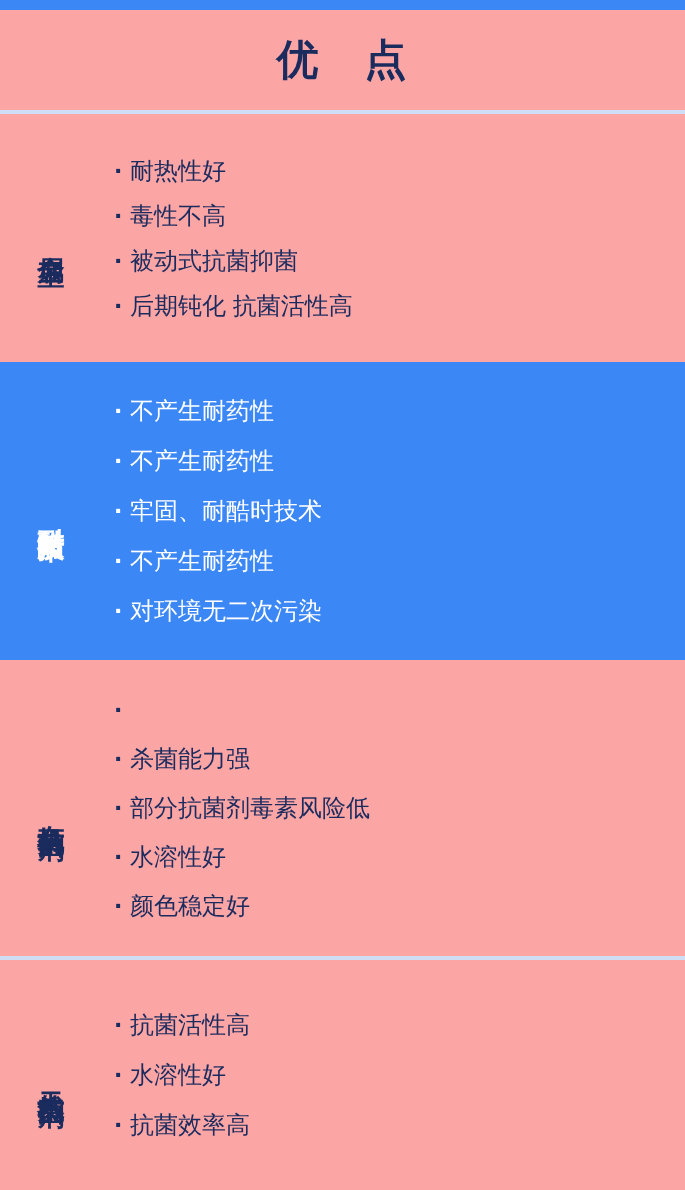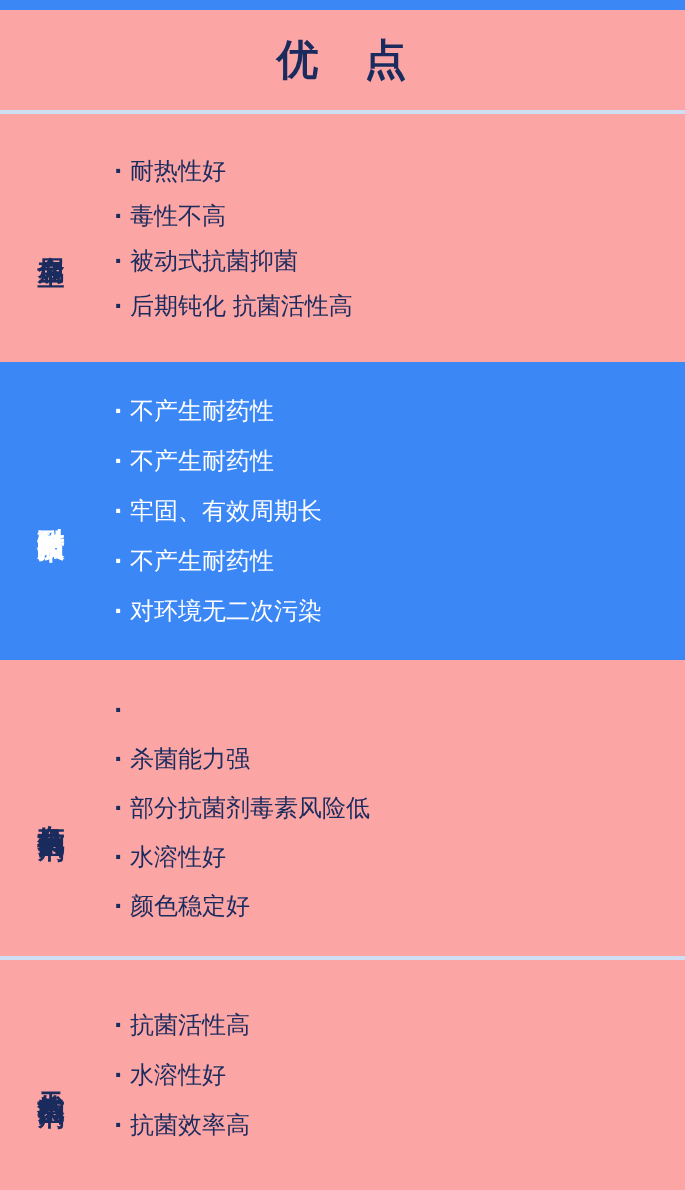--- a/index.html
+++ b/index.html
@@ -143,21 +143,21 @@
       <div class="item">
           <span class="bullet">·</span>
           <span class="item-text">不产生耐药性</span>
         </div>
       <div class="item">
           <span class="bullet">·</span>
           <span class="item-text">不产生耐药性</span>
         </div>
       <div class="item">
           <span class="bullet">·</span>
-          <span class="item-text">牢固、有效周期长</span>
+          <span class="item-text">牢固、耐酷时技术</span>
         </div>
       <div class="item">
           <span class="bullet">·</span>
           <span class="item-text">不产生耐药性</span>
         </div>
       <div class="item">
           <span class="bullet">·</span>
           <span class="item-text">对环境无二次污染</span>
         </div>
     </div>

